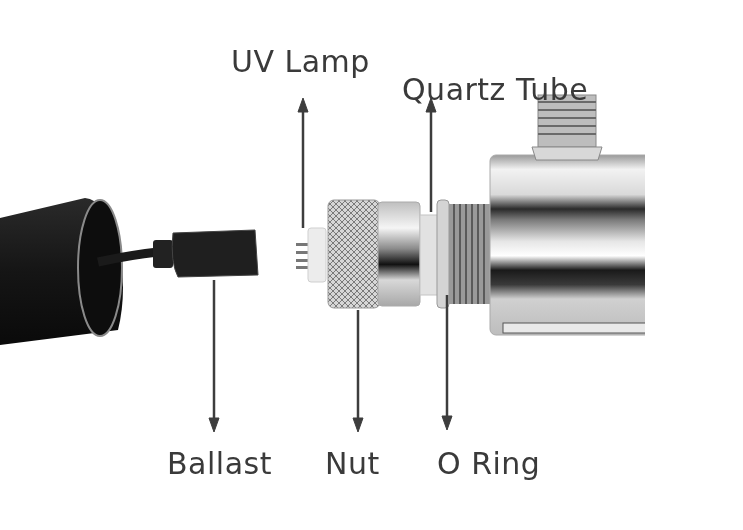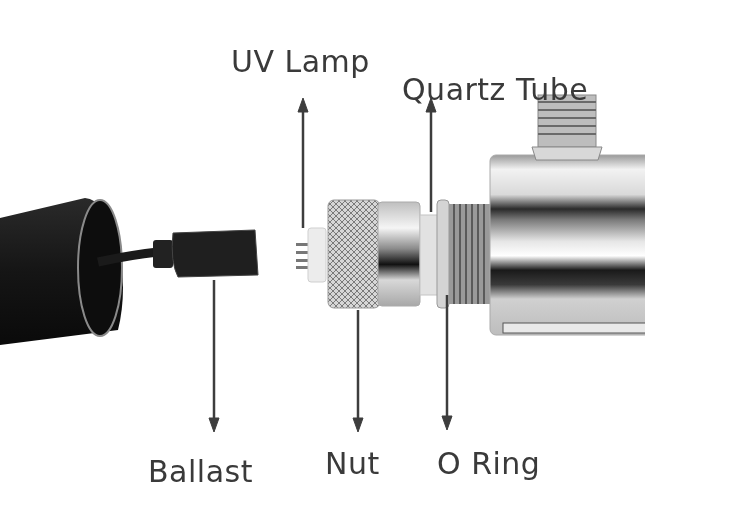--- a/index.html
+++ b/index.html
@@ -116,16 +116,16 @@
       <line x1="358" y1="310" x2="358" y2="422" stroke-width="2.5"></line>
       <polygon points="358,432 353,418 363,418"></polygon>
 
       <line x1="447" y1="295" x2="447" y2="420" stroke-width="2.5"></line>
       <polygon points="447,430 442,416 452,416"></polygon>
     </g>
   </svg>
 
   <div class="label" style="left:231px;top:47px;">UV Lamp</div>
   <div class="label" style="left:402px;top:45px;margin-top:30px;">Quartz Tube</div>
-  <div class="label" style="left:148px;top:449px;margin-top:8px;">Ballast</div>
+  <div class="label" style="left:167px;top:449px;">Ballast</div>
   <div class="label" style="left:325px;top:449px;">Nut</div>
   <div class="label" style="left:437px;top:449px;">O Ring</div>
 </div>
 
 </body></html>

